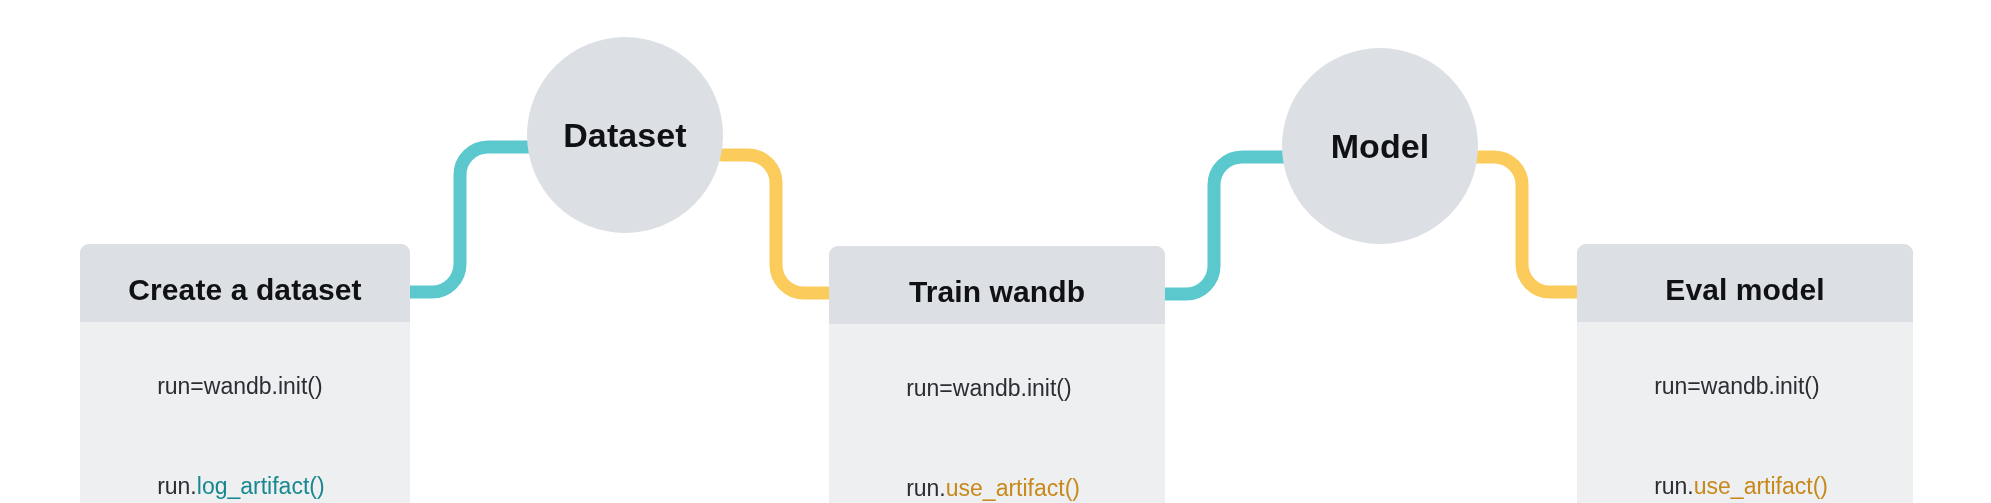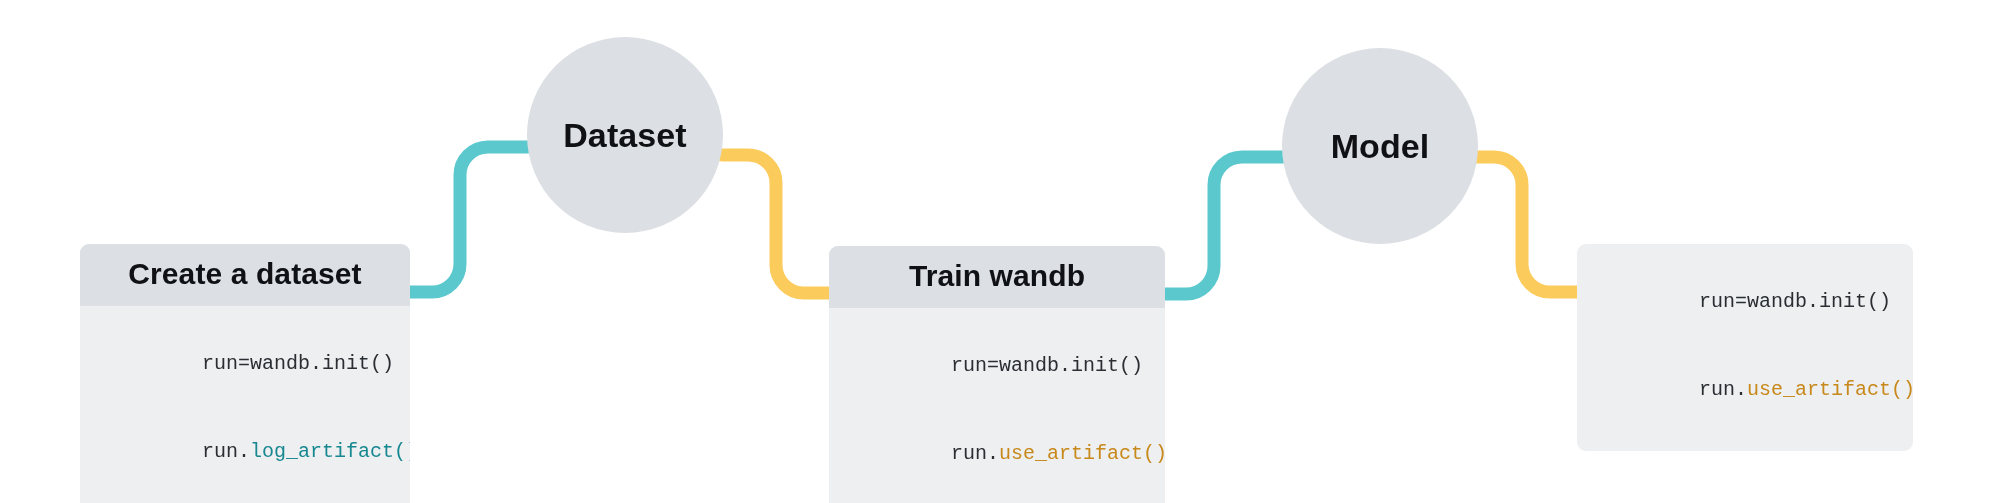--- a/index.html
+++ b/index.html
@@ -56,31 +56,31 @@
     border-radius: 9px;
     overflow: hidden;
     background: #edeff1;
   }
   .card-header {
     background: #dcdfe3;
     text-align: center;
     font-size: 30px;
     font-weight: bold;
     color: #101114;
-    padding: 13px 22px 15px 22px;
+    padding: 29px 22px 15px 22px;
     letter-spacing: 0.1px;
     white-space: nowrap;
   }
   .card-code {
     background: #edeff1;
     padding: 14px 26px 18px 26px;
   }
   .code-line {
-    font-family: Liberation Mono, monospace;
-    font-size: 20px;
+    font-family: Liberation Sans, sans-serif;
+    font-size: 23px;
     line-height: 1.46;
     color: #2a2e33;
     white-space: pre;
     letter-spacing: 0px;
   }
   .tok-teal  { color: #17888f; }
   .tok-amber { color: #c8881a; }
 </style>
 </head>
 <body>
@@ -125,20 +125,21 @@
         <span>run=wandb.init()</span>
       </div>
       <div class="code-line">
         <span>run.</span><span class="tok-amber">use_artifact()</span>
       </div>
 
     </div>
   </div>
 
   <div class="step-card" style="left:1577px; top:244px; width:336px;">
+    <div class="card-header">Eval model</div>
     <div class="card-code">
       <div class="code-line">
         <span>run=wandb.init()</span>
       </div>
       <div class="code-line">
         <span>run.</span><span class="tok-amber">use_artifact()</span>
       </div>
     </div>
   </div>
 

